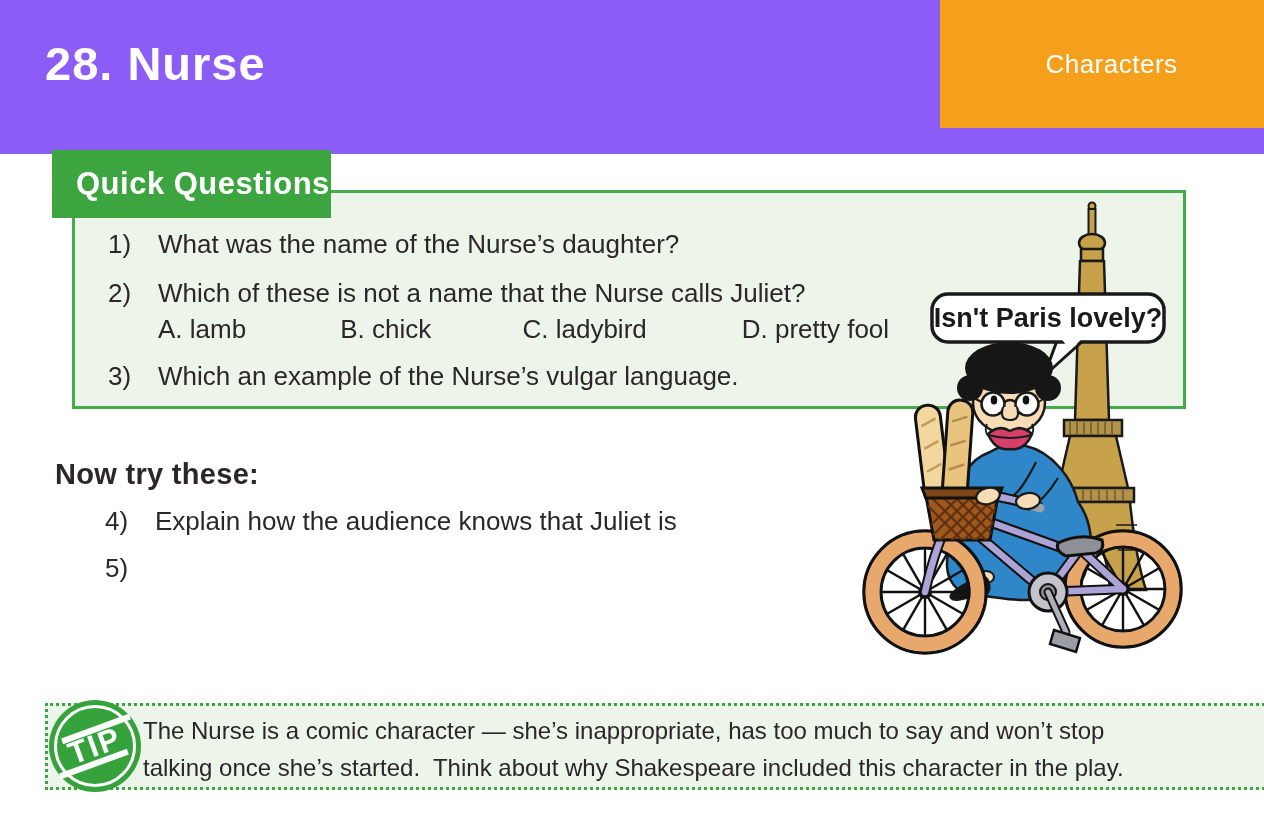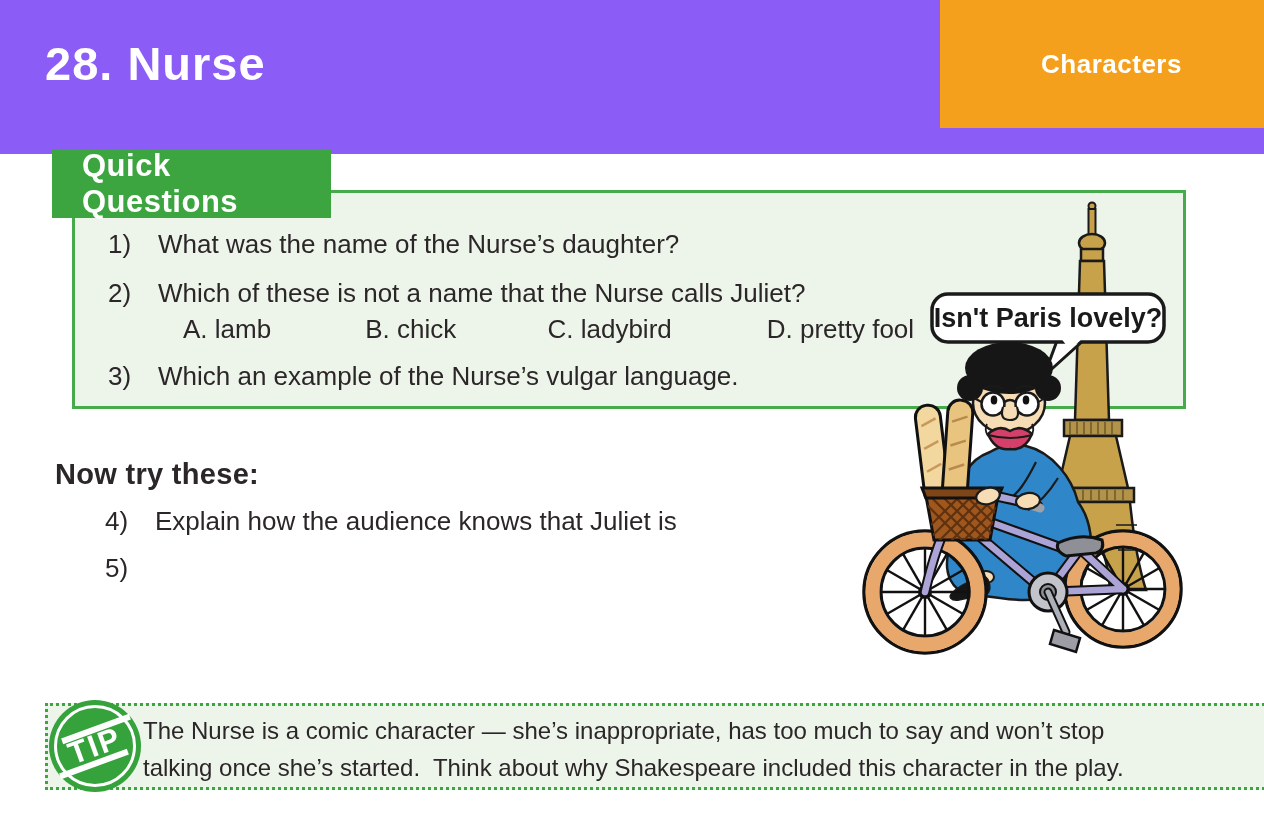--- a/index.html
+++ b/index.html
@@ -6,36 +6,36 @@
   html,body { background:#ffffff; }
   body { font-family:"Liberation Sans", sans-serif; color:#2b2628; }
   .page { position:relative; width:1264px; height:831px; background:#ffffff; overflow:hidden; }
 
   
   .header { position:absolute; left:0; top:0; width:1264px; height:154px; background:#8b5cf6; }
   .header-title { position:absolute; left:45px; top:36px; font-size:47px; font-weight:bold;
                   color:#ffffff; letter-spacing:1px; }
   .header-tag { position:absolute; right:0; top:0; width:324px; height:128px; background:#F5A01C;
                 display:flex; align-items:center; justify-content:center; }
-  .header-tag span { color:#ffffff; font-size:26px; font-weight:bold; letter-spacing:.5px;margin-left:19px; }
+  .header-tag span { color:#ffffff; font-size:26px; font-weight:normal; letter-spacing:.5px;margin-left:19px; }
 
   
   .qq-box { position:absolute; left:72px; top:190px; width:1114px; height:219px;
             background:#EDF4EA; border:3px solid #46AB4A; z-index:1; }
   .qq-badge { position:absolute; left:52px; top:150px; width:279px; height:68px;
               background:#3CA53F; z-index:2; display:flex; align-items:center; }
-  .qq-badge span { color:#ffffff; font-size:31px; font-weight:bold; letter-spacing:.5px; padding-left:30px; }
+  .qq-badge span { color:#ffffff; font-size:31px; font-weight:bold; letter-spacing:.5px; padding-left:24px; }
 
   .qq-content { position:absolute; left:0; top:33px; width:100%; }
   .q-row { display:flex; padding-left:33px; line-height:36px; font-size:26px; }
   .q-num { width:50px; flex:none; }
   .q-text { white-space:pre-wrap; }
   .q-gap { height:13px; }
   .q-gap-sm { height:11px; }
-  .q-options { padding-left:108px; line-height:36px; font-size:26px; }
+  .q-options { padding-left:83px; line-height:36px; font-size:26px; }
   .q-opt { display:inline-block; }
   .q-opt.w1 { width:175px; } .q-opt.w2 { width:175px; } .q-opt.w3 { width:212px; }
 
   
   .ntt-heading { position:absolute; left:55px; top:458px; font-size:29px; font-weight:bold;
                  letter-spacing:.3px; }
   .ntt-items { position:absolute; left:72px; top:503px; width:800px; }
   .ntt-items .q-row { line-height:37px; }
   .ntt-gap { height:10px; }
 

